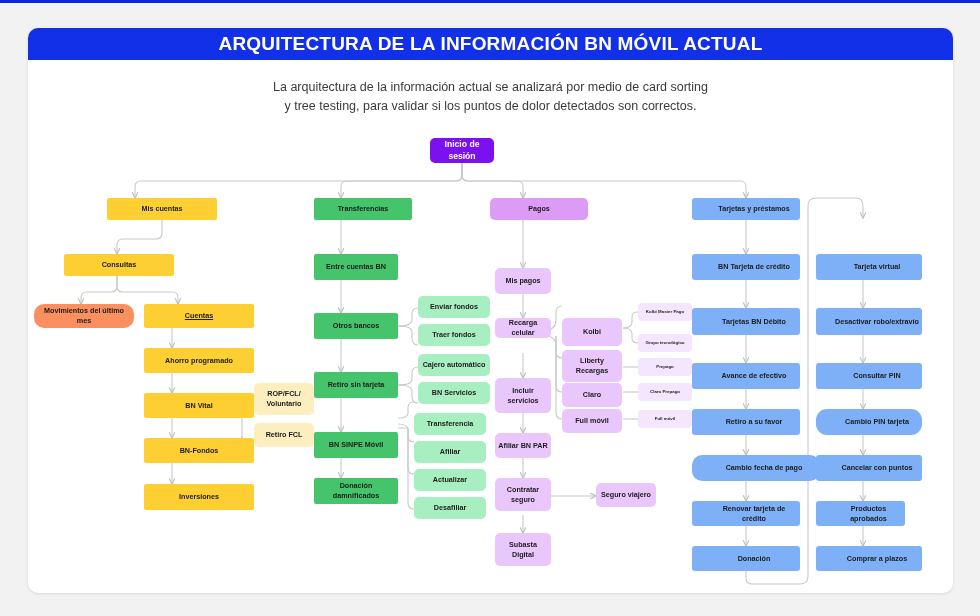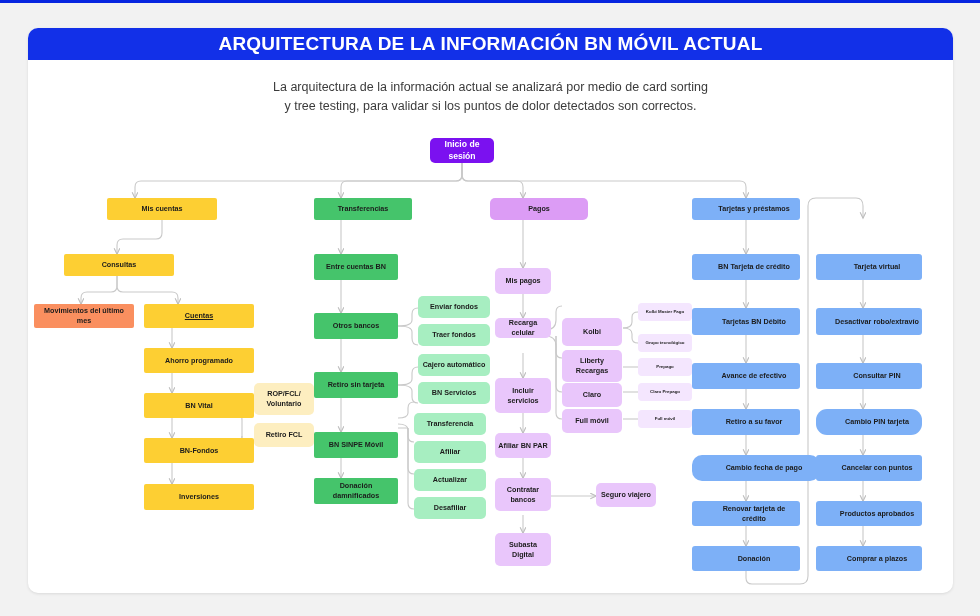--- a/index.html
+++ b/index.html
@@ -174,21 +174,21 @@
         <path d="M835,498 L835,518"></path>
 
         <path d="M718,543 L718,550 Q718,556 724,556 L772,556 Q780,556 780,548 L780,178 Q780,170 788,170 L828,170 Q835,170 835,178 L835,190"></path>
       </g>
     </svg>
 
     <div class="node root" style="left:402px; top:110px; width:64px; height:25px;">Inicio de sesión</div>
 
     <div class="node c-yellow" style="left:79px; top:170px; width:110px; height:22px;">Mis cuentas</div>
     <div class="node c-yellow" style="left:36px; top:226px; width:110px; height:22px;">Consultas</div>
-    <div class="node c-orange" style="left:6px; top:276px; width:100px; height:24px;">Movimientos del último mes</div>
+    <div class="node c-orange" style="left:6px; top:276px; width:100px; height:24px;border-radius:10px;">Movimientos del último mes</div>
     <div class="node c-yellow" style="left:116px; top:276px; width:110px; height:24px;text-decoration:underline;">Cuentas</div>
     <div class="node c-yellow" style="left:116px; top:320px; width:110px; height:25px;">Ahorro programado</div>
     <div class="node c-yellow" style="left:116px; top:365px; width:110px; height:25px;">BN Vital</div>
     <div class="node c-cream" style="left:226px; top:355px; width:60px; height:32px;">ROP/FCL/
 Voluntario</div>
     <div class="node c-cream" style="left:226px; top:395px; width:60px; height:24px;">Retiro FCL</div>
     <div class="node c-yellow" style="left:116px; top:410px; width:110px; height:25px;">BN-Fondos</div>
     <div class="node c-yellow" style="left:116px; top:456px; width:110px; height:26px;">Inversiones</div>
 
     <div class="node c-green" style="left:286px; top:170px; width:98px; height:22px;">Transferencias</div>
@@ -217,36 +217,36 @@
 Recargas</div>
     <div class="node c-purple3" style="left:610px; top:330px; width:54px; height:18px;">Prepago</div>
     <div class="node c-purple2" style="left:534px; top:355px; width:60px; height:24px;">Claro</div>
     <div class="node c-purple3" style="left:610px; top:355px; width:54px; height:18px;">Claro Prepago</div>
     <div class="node c-purple2" style="left:534px; top:381px; width:60px; height:24px;">Full móvil</div>
     <div class="node c-purple3" style="left:610px; top:382px; width:54px; height:18px;">Full móvil</div>
     <div class="node c-purple2" style="left:467px; top:350px; width:56px; height:35px;">Incluir
 servicios</div>
     <div class="node c-purple2" style="left:467px; top:405px; width:56px; height:25px;">Afiliar BN PAR</div>
     <div class="node c-purple2" style="left:467px; top:450px; width:56px; height:33px;">Contratar
-bancos</div>
+seguro</div>
     <div class="node c-purple2" style="left:568px; top:455px; width:60px; height:24px;">Seguro viajero</div>
     <div class="node c-purple2" style="left:467px; top:505px; width:56px; height:33px;">Subasta
 Digital</div>
 
     <div class="node c-blue" style="left:664px; top:170px; width:108px; height:22px;">Tarjetas y préstamos</div>
     <div class="node c-blue" style="left:664px; top:226px; width:108px; height:26px;">BN Tarjeta de crédito</div>
     <div class="node c-blue" style="left:664px; top:280px; width:108px; height:27px;">Tarjetas BN Débito</div>
     <div class="node c-blue" style="left:664px; top:335px; width:108px; height:26px;">Avance de efectivo</div>
     <div class="node c-blue" style="left:664px; top:381px; width:108px; height:26px;">Retiro a su favor</div>
     <div class="node c-blue" style="left:664px; top:427px; width:128px; height:26px;border-radius:10px;">Cambio fecha de pago</div>
     <div class="node c-blue" style="left:664px; top:473px; width:108px; height:25px;">Renovar tarjeta de crédito</div>
     <div class="node c-blue" style="left:664px; top:518px; width:108px; height:25px;">Donación</div>
 
     <div class="node c-blue" style="left:788px; top:226px; width:106px; height:26px;">Tarjeta virtual</div>
     <div class="node c-blue" style="left:788px; top:280px; width:106px; height:27px;">Desactivar robo/extravío</div>
     <div class="node c-blue" style="left:788px; top:335px; width:106px; height:26px;">Consultar PIN</div>
     <div class="node c-blue" style="left:788px; top:381px; width:106px; height:26px;border-radius:11px;">Cambio PIN tarjeta</div>
     <div class="node c-blue" style="left:788px; top:427px; width:106px; height:26px;">Cancelar con puntos</div>
-    <div class="node c-blue" style="left:788px; top:473px; width:106px; height:25px;">Productos aprobados</div>
+    <div class="node c-blue" style="left:788px; top:473px; width:89px; height:25px;">Productos aprobados</div>
     <div class="node c-blue" style="left:788px; top:518px; width:106px; height:25px;">Comprar a plazos</div>
 
   </div>
 </div>
 
 </body></html>

